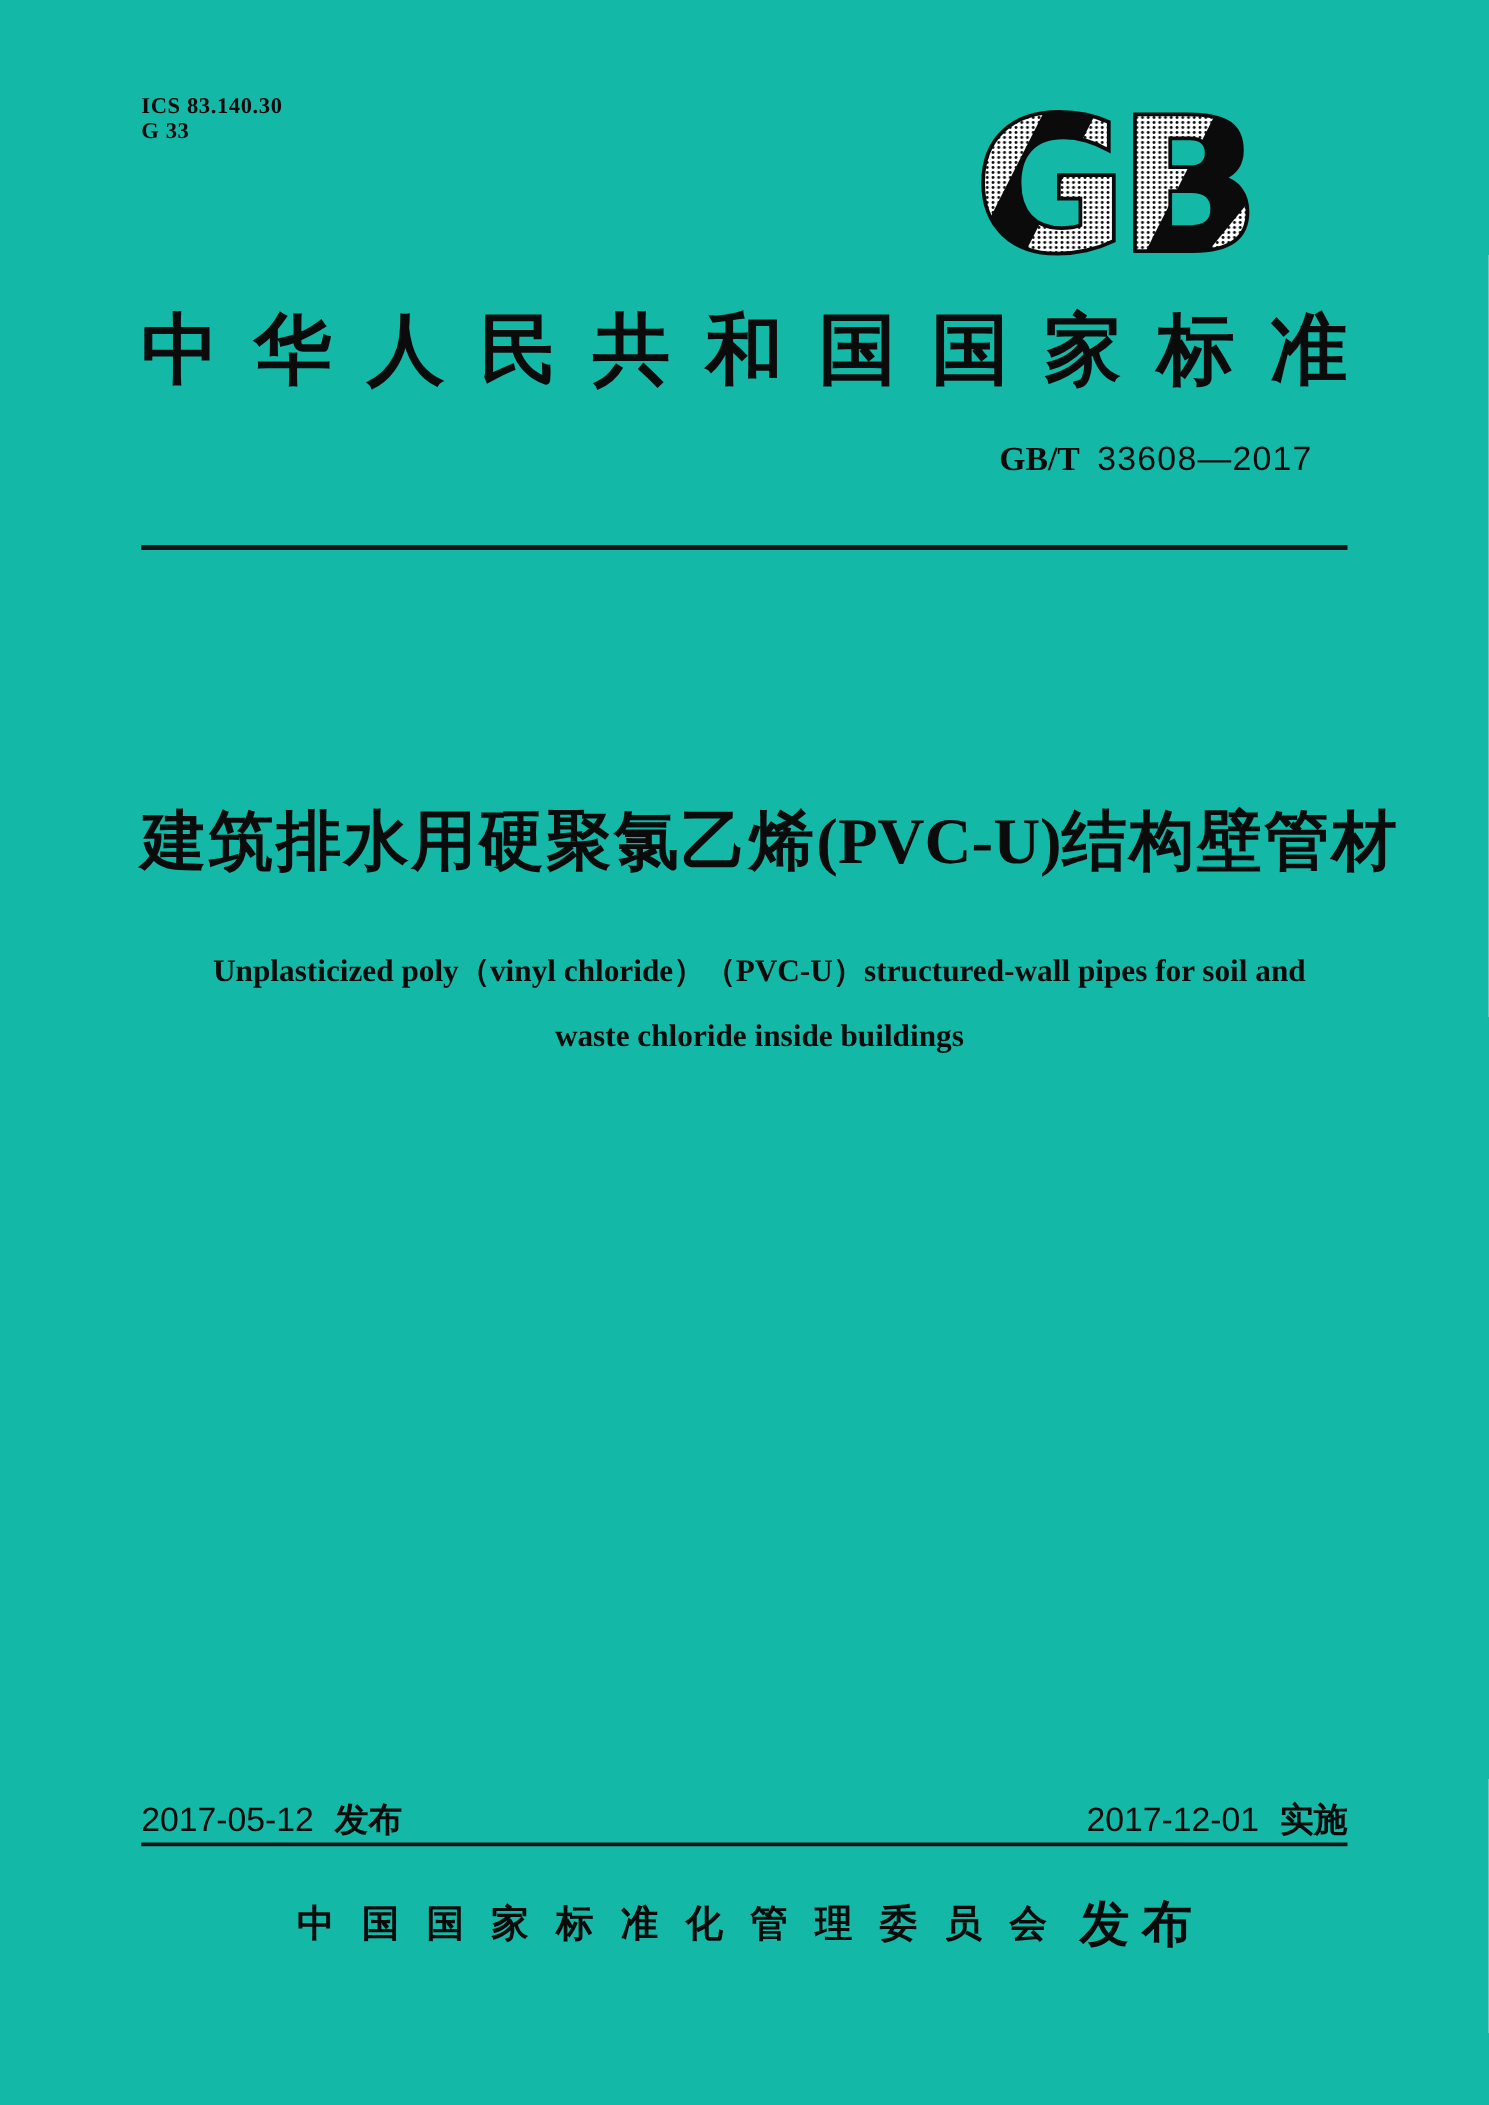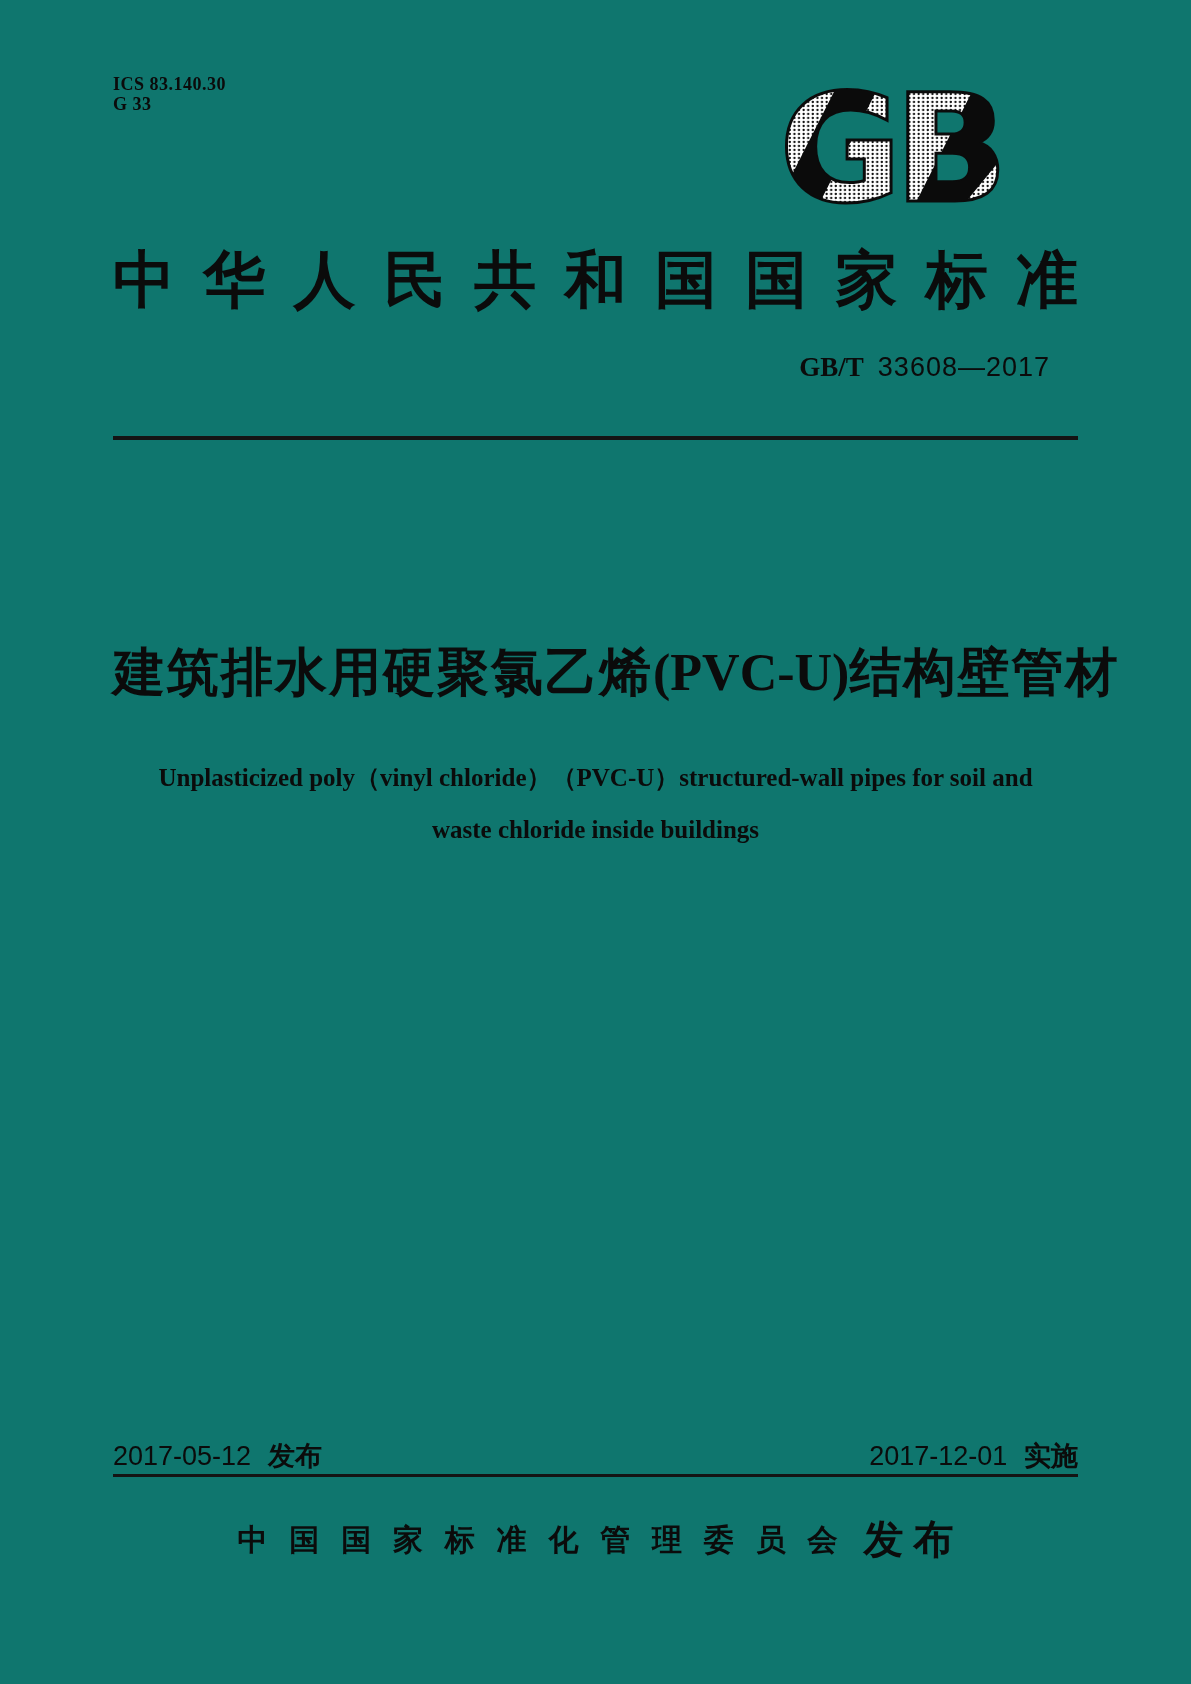--- a/index.html
+++ b/index.html
@@ -1,21 +1,21 @@
 <!DOCTYPE html>
 <html><head>
 <meta charset="utf-8">
 <style>
   html, body { margin: 0; padding: 0; background: #e8e8e8; }
   .page {
     position: relative;
     width: 1191px;
     height: 1684px;
     margin: 0 auto;
-    background: #0f766e;
+    background: #14b8a6;
     color: #0b0b0b;
     font-family: "Liberation Serif", "DejaVu Serif", serif;
     overflow: hidden;
   }
   .content {
     position: absolute;
     left: 113px;
     top: 0;
     width: 965px;
     height: 100%;
@@ -95,21 +95,21 @@
     font-family: "Liberation Sans", "DejaVu Sans", sans-serif;
     letter-spacing: 2px;
   }
   .title-zh .latin {
     font-family: "Liberation Serif", "DejaVu Serif", serif;
     letter-spacing: 0;
   }
   
   .title-en {
     position: absolute;
-    left: 0;
+    left: 12px;
     top: 752px;
     width: 100%;
     text-align: center;
     font-size: 25px;
     font-weight: bold;
     line-height: 52px;
     font-family: "Liberation Serif", "DejaVu Serif", serif;
   }
   
   .dates {

